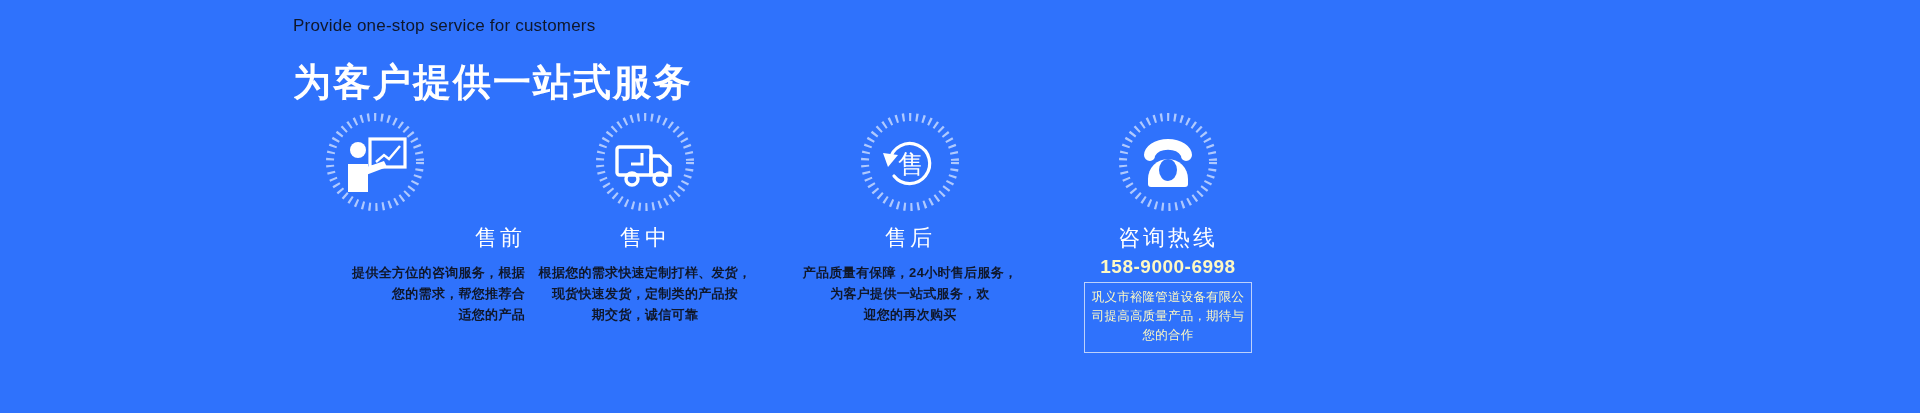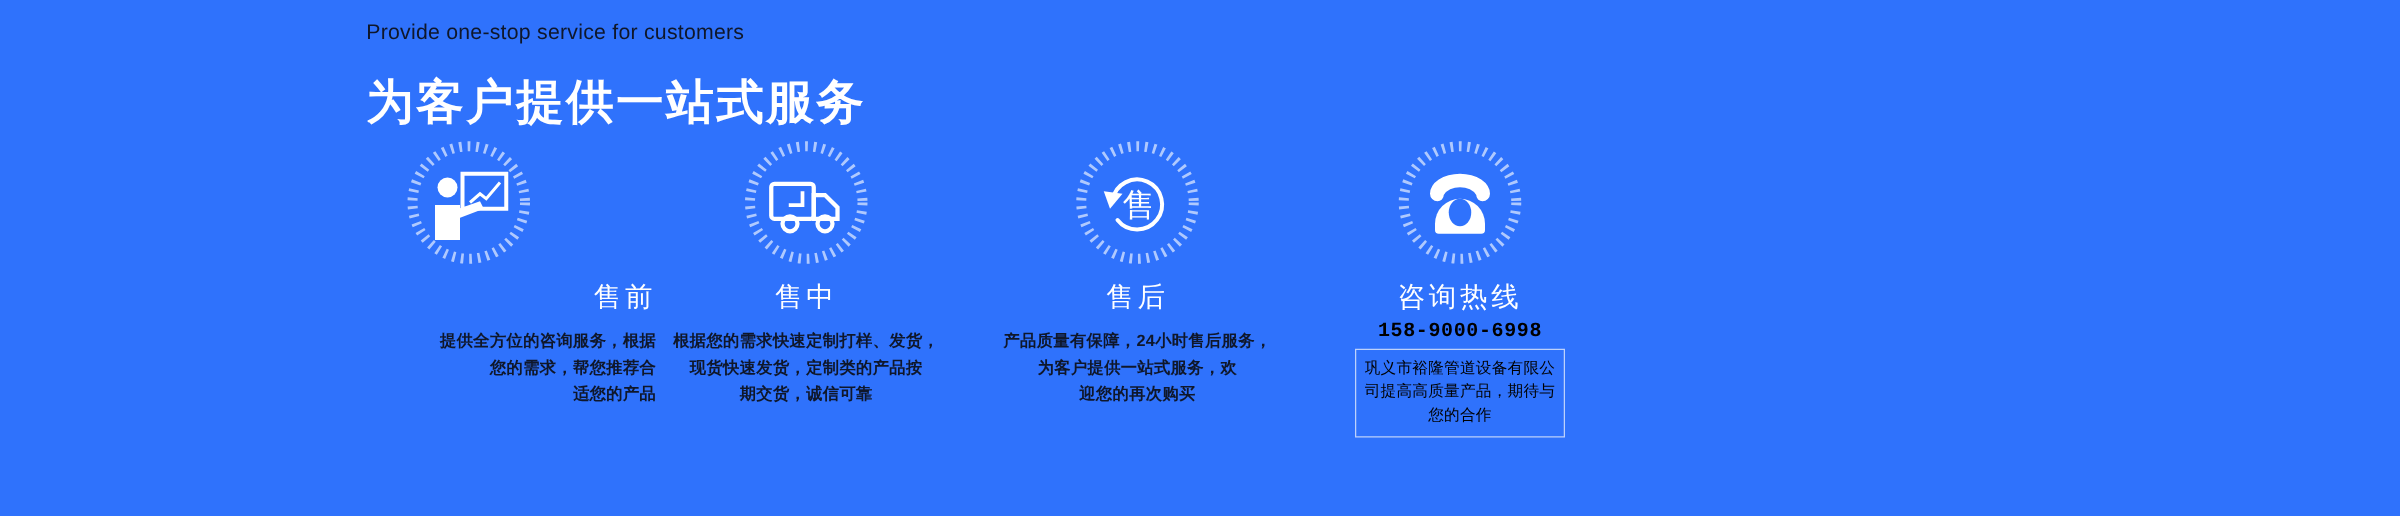--- a/index.html
+++ b/index.html
@@ -64,30 +64,30 @@
     line-height:1.3; color:#ffffff;
   }
   .col-desc {
     margin-top:9px;
     font-size:13px; font-weight:700; line-height:21px;
     color:#0f172a; letter-spacing:.3px;
   }
   .col-desc div { white-space:nowrap; }
 
   .phone-number {
-    font-size:16px; font-weight:bold; letter-spacing:.5px;
-    line-height:1.25; color:#000000; margin-top:2px;font-family:Liberation Mono, monospace;
+    font-size:19px; font-weight:bold; letter-spacing:.5px;
+    line-height:1.25; color:#fef9c3; margin-top:2px;
   }
   .company-box {
     margin:4px auto 0;
     width:168px;
     border:1px solid #bdd1fb;
     padding:5px 6px 7px;
     font-size:12.5px; line-height:19px; letter-spacing:.2px;
-    color:#000000;
+    color:#fef9c3;
   }
   .company-box div { white-space:nowrap; }
 </style>
 </head>
 <body style="background: rgb(47, 114, 252);">
 
 <div class="banner">
 
   <div class="heading-block">
     <div class="subtitle-en">Provide one-stop service for customers</div>

